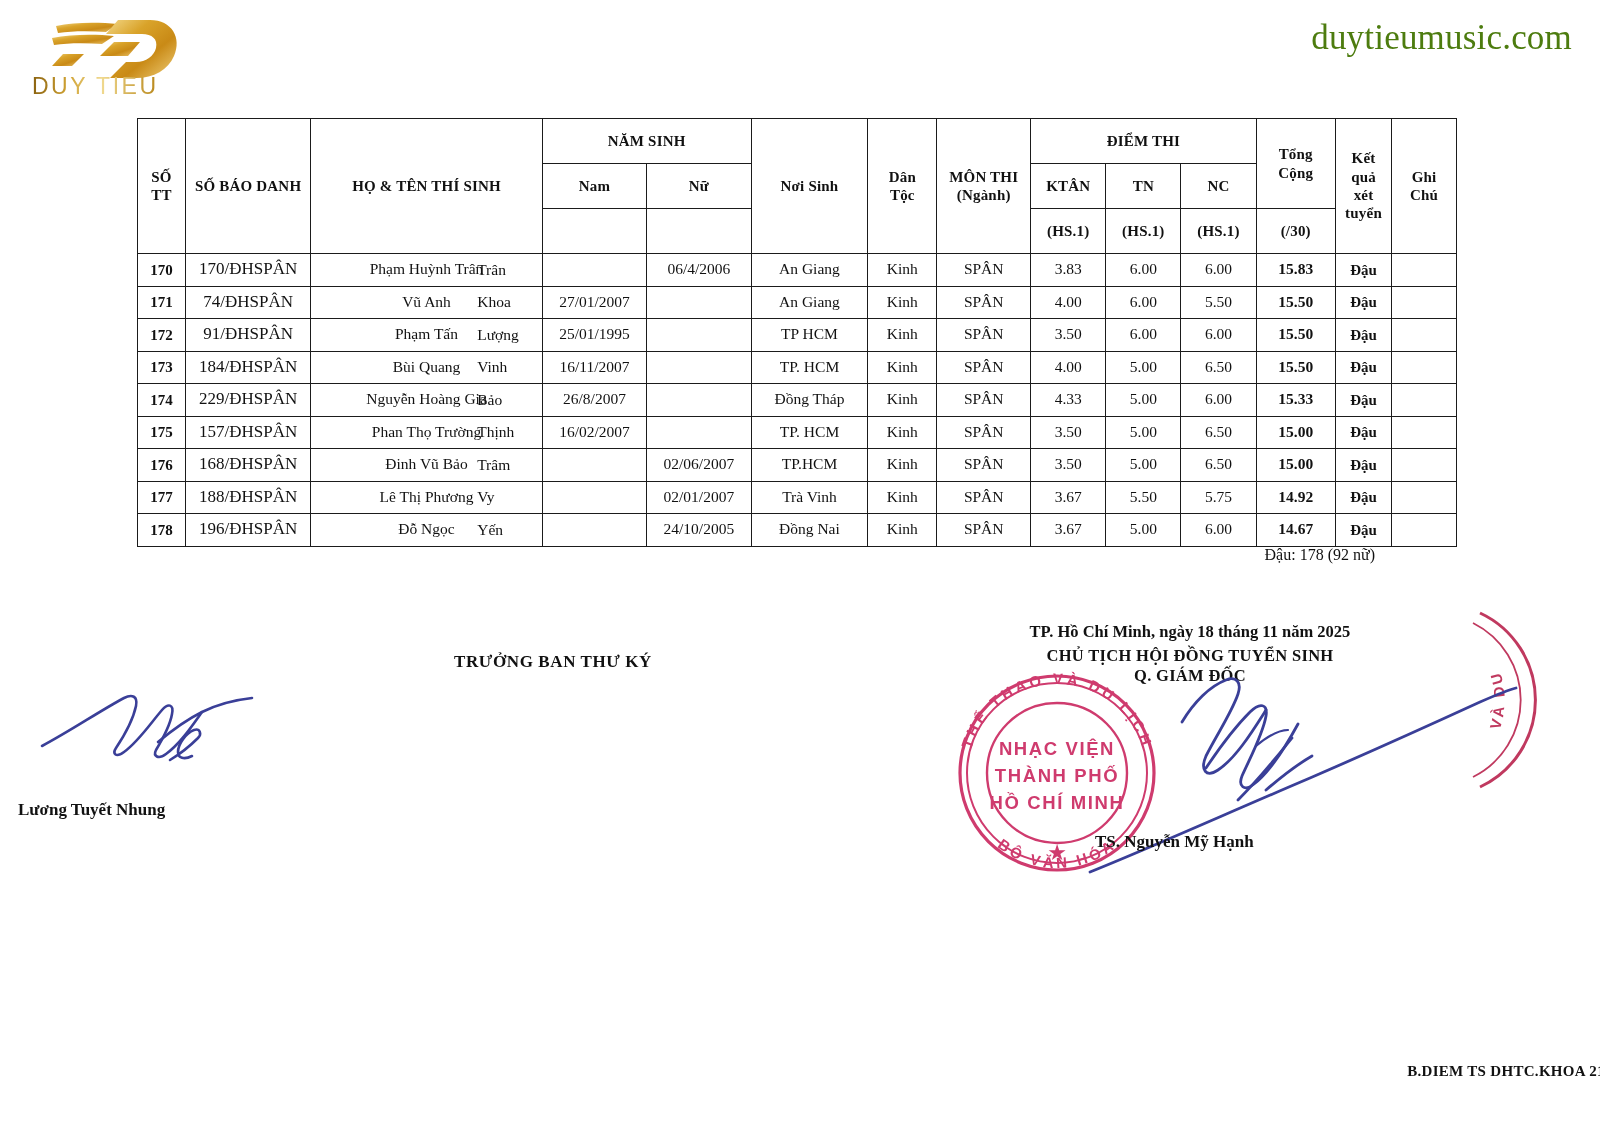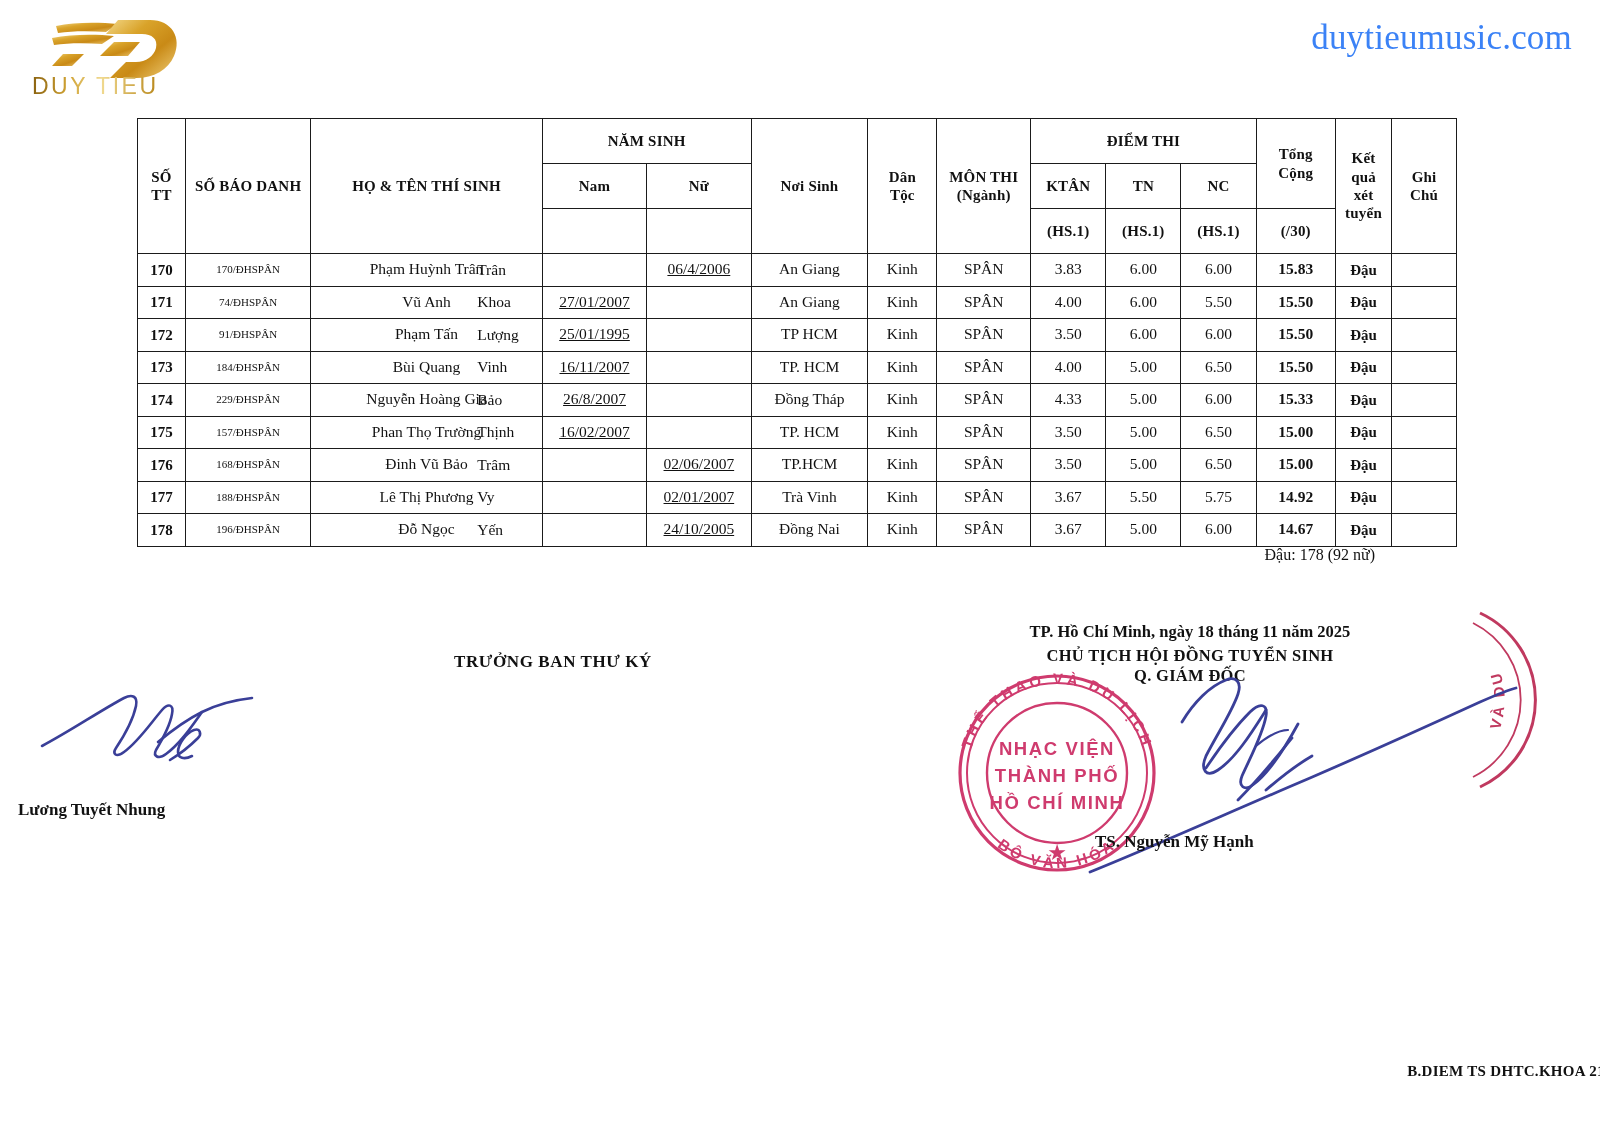--- a/index.html
+++ b/index.html
@@ -34,21 +34,21 @@
   }
   #brand-logo svg { display: block; }
 
   #watermark-url {
     position: absolute;
     right: 28px;
     top: 18px;
     font-family: "Liberation Serif", "DejaVu Serif", serif;
     font-size: 35px;
     letter-spacing: 0.2px;
-    color: #3b82f6;
+    color: #4d7c0f;
     white-space: nowrap;
   }
 
   
   #score-table-wrap {
     position: absolute;
     left: 137px;
     top: 118px;
     width: 1320px;
   }
@@ -79,29 +79,29 @@
   .hdr-nu        { width: 100px; }
   .hdr-noisinh   { width: 112px; font-size: 14.5px; }
   .hdr-dantoc    { width: 66px;  font-size: 14.5px; }
   .hdr-monthi    { width: 90px;  font-size: 14.5px; }
   .hdr-sub       { width: 72px;  font-size: 14.5px; }
   .hdr-tong      { width: 76px;  font-size: 14.5px; }
   .hdr-ketqua    { width: 54px;  font-size: 14px; }
   .hdr-ghichu    { width: 62px;  font-size: 14px; }
 
   td.c-stt   { font-weight: bold; font-size: 15px; }
-  td.c-sbd   { font-size: 11px; }
+  td.c-sbd   { font-size: 17px; }
   td.c-name  { text-align: left; padding-left: 6px; position: relative; font-size: 15.5px; }
   td.c-name .given {
     position: absolute;
     left: 166px;
     top: 50%;
     transform: translateY(-50%);
   }
-  td.c-date  { font-size: 15.5px; text-decoration: underline; }
+  td.c-date  { font-size: 15.5px; }
   td.c-place { font-size: 15.5px; }
   td.c-score { font-weight: normal; font-size: 15.5px; }
   td.c-total { font-weight: bold; font-size: 15.5px; }
   td.c-result{ font-weight: bold; font-size: 15px; }
   td.c-note  { }
   tbody tr { height: 32.5px; }
 
   #summary-line {
     position: absolute;
     left: 137px;

